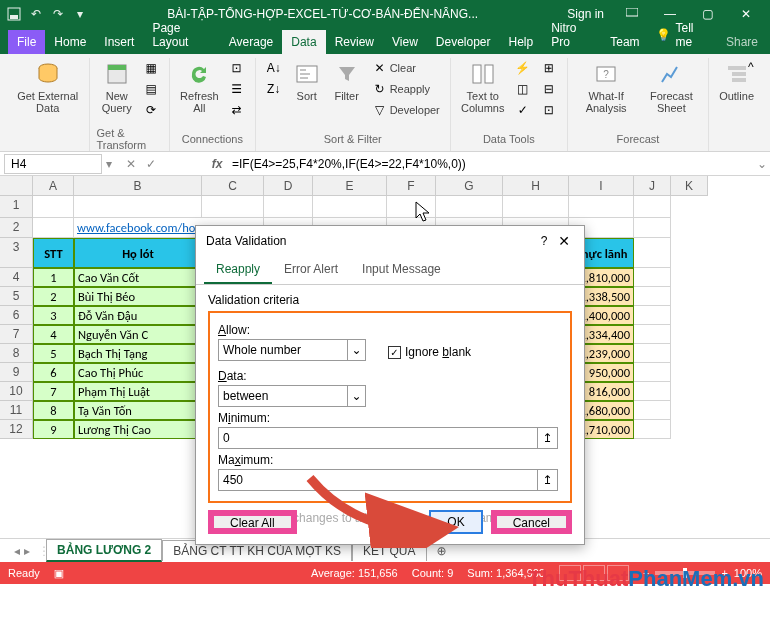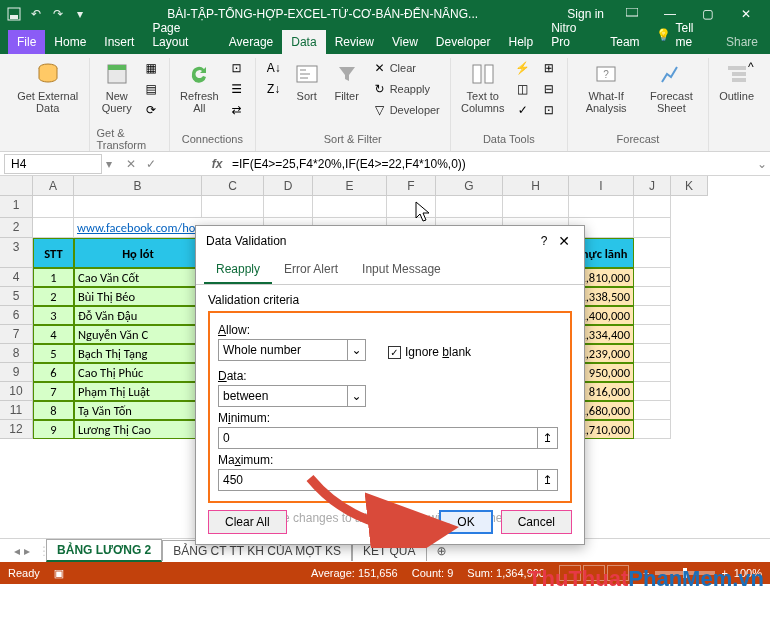--- a/index.html
+++ b/index.html
@@ -64,21 +64,21 @@
 .grn { background:#d6ffc8; justify-content:flex-end; border:1px solid #4f8f00;}
 .pnk { background:#ffd6e8; justify-content:flex-end; border:1px solid #4f8f00;}
 .org { background:#ffe6b3; justify-content:flex-end; border:1px solid #4f8f00;}
 
 .tabs { height:24px; background:#fff; border-top:1px solid #d4d4d4; display:flex; align-items:center; padding-left:6px; font-size:12px;}
 .tabs .nav { display:flex; gap:4px; color:#888; padding:0 8px;}
 .tabs .stab { padding:3px 10px; border:1px solid #aaa; border-bottom:none; background:#fff; color:#444;}
 .tabs .stab.active { border-bottom:2px solid #0f6b3a; color:#0f6b3a; font-weight:bold;}
 .tabs .plus { padding:0 10px; color:#666;}
 
-.statusbar { height:22px; background:#c2410c; color:#fff; display:flex; align-items:center; font-size:11px; padding:0 8px; gap:14px;}
+.statusbar { height:22px; background:#ef4444; color:#fff; display:flex; align-items:center; font-size:11px; padding:0 8px; gap:14px;}
 .statusbar .spacer{flex:1;}
 .statusbar .views{display:flex;gap:2px;}
 .statusbar .view{width:22px;height:16px;border:1px solid rgba(255,255,255,.4);}
 .statusbar .zoom{display:flex;align-items:center;gap:6px;}
 
 
 .dialog { position:absolute; left:195px; top:225px; width:390px; height:320px; background:#fff; border:1px solid #999; box-shadow:0 3px 12px rgba(0,0,0,.3); z-index:10;}
 .dlg-title { height:30px; display:flex; align-items:center; padding:0 10px; font-size:12px;}
 .dlg-title .t{flex:1;}
 .dlg-title .x{width:20px;text-align:center;font-size:14px;}
@@ -93,21 +93,21 @@
 .fld label u { text-decoration:underline;}
 .combo { display:flex; align-items:center;}
 .combo input { height:22px; padding:0 4px; border:1px solid #999; font-size:12px;}
 .combo .dd { width:18px; height:22px; border:1px solid #999; border-left:none; display:flex;align-items:center;justify-content:center;}
 .combo .refbtn { width:20px; height:22px; border:1px solid #999; border-left:none; display:flex;align-items:center;justify-content:center;}
 .chk { display:flex; align-items:center; gap:4px;}
 .chk .box{width:13px;height:13px;border:1px solid #333;display:flex;align-items:center;justify-content:center;font-size:10px;}
 .apply { color:#aaa; margin-top:8px; display:flex;align-items:center;gap:6px;}
 .apply .box{width:13px;height:13px;border:1px solid #bbb;}
 .dlg-btns { position:absolute; bottom:10px; left:12px; right:12px; display:flex;}
-.dlg-btns .btn { height:24px; padding:0 16px; border:1px solid #ec4899; background:#efefef; font-size:12px;}
+.dlg-btns .btn { height:24px; padding:0 16px; border:6px solid #ec4899; background:#efefef; font-size:12px;}
 .dlg-btns .btn.ok { border:2px solid #2a7de1; background:#e8f0fc;}
 .dlg-btns .sp{flex:1;}
 
 .arrow { position:absolute; left:300px; top:468px; z-index:20; pointer-events:none;}
 .watermark { position:absolute; right:6px; bottom:42px; font-size:22px; font-weight:bold; z-index:30;}
 .watermark .a{color:#e63946;}
 .watermark .b{color:#1d6fb8;}
 
 svg { display:block;}
 </style>

